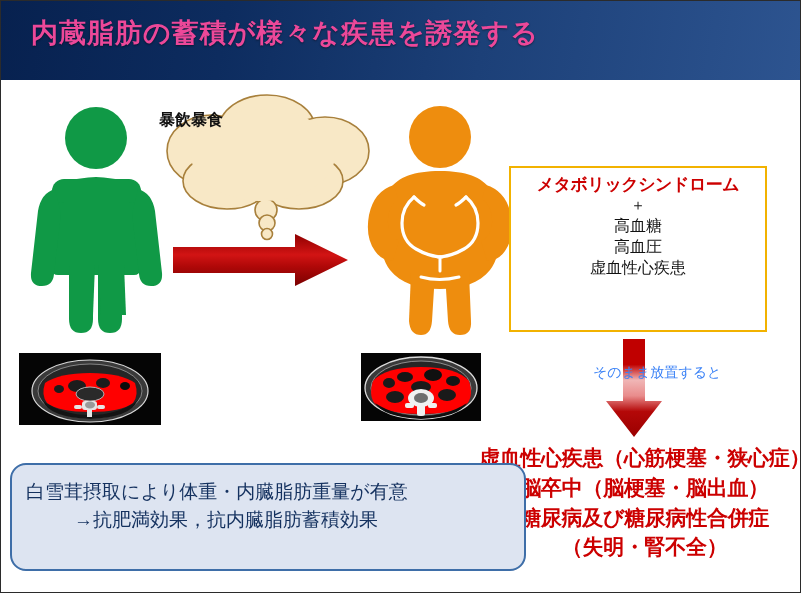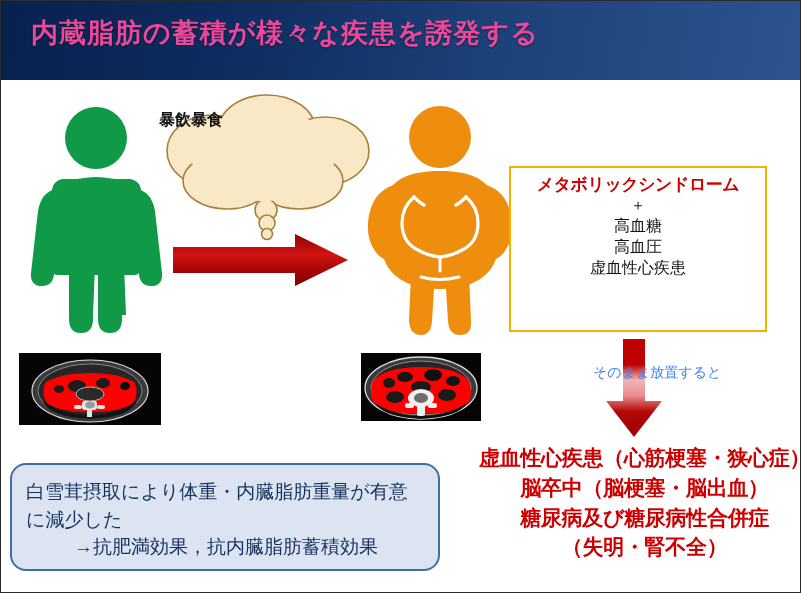--- a/index.html
+++ b/index.html
@@ -153,21 +153,21 @@
     letter-spacing: -0.3px;
     text-align: center;
   }
   .disease-list span { display: block; white-space: nowrap; }
 
   
   .conclusion-box {
     position: absolute;
     left: 9px;
     top: 462px;
-    width: 430px;
+    width: 516px;
     height: 108px;
     background: #dde4f1;
     border: 2px solid #3e6ea8;
     border-radius: 16px;
     box-sizing: border-box;
     padding: 13px 2px 0 14px;
   }
   .conclusion-line {
     display: block;
     font-size: 19px;
@@ -362,17 +362,16 @@
 
   <div class="disease-list">
     <span>虚血性心疾患（心筋梗塞・狭心症）</span>
     <span>脳卒中（脳梗塞・脳出血）</span>
     <span>糖尿病及び糖尿病性合併症</span>
     <span>（失明・腎不全）</span>
   </div>
 
   <div class="conclusion-box">
     <span class="conclusion-line">白雪茸摂取により体重・内臓脂肪重量が有意</span>
-    <span class="conclusion-line">に減少した</span>
     <span class="conclusion-line conclusion-line-3">→抗肥満効果，抗内臓脂肪蓄積効果</span>
   </div>
 
 </div>
 
 </body></html>

